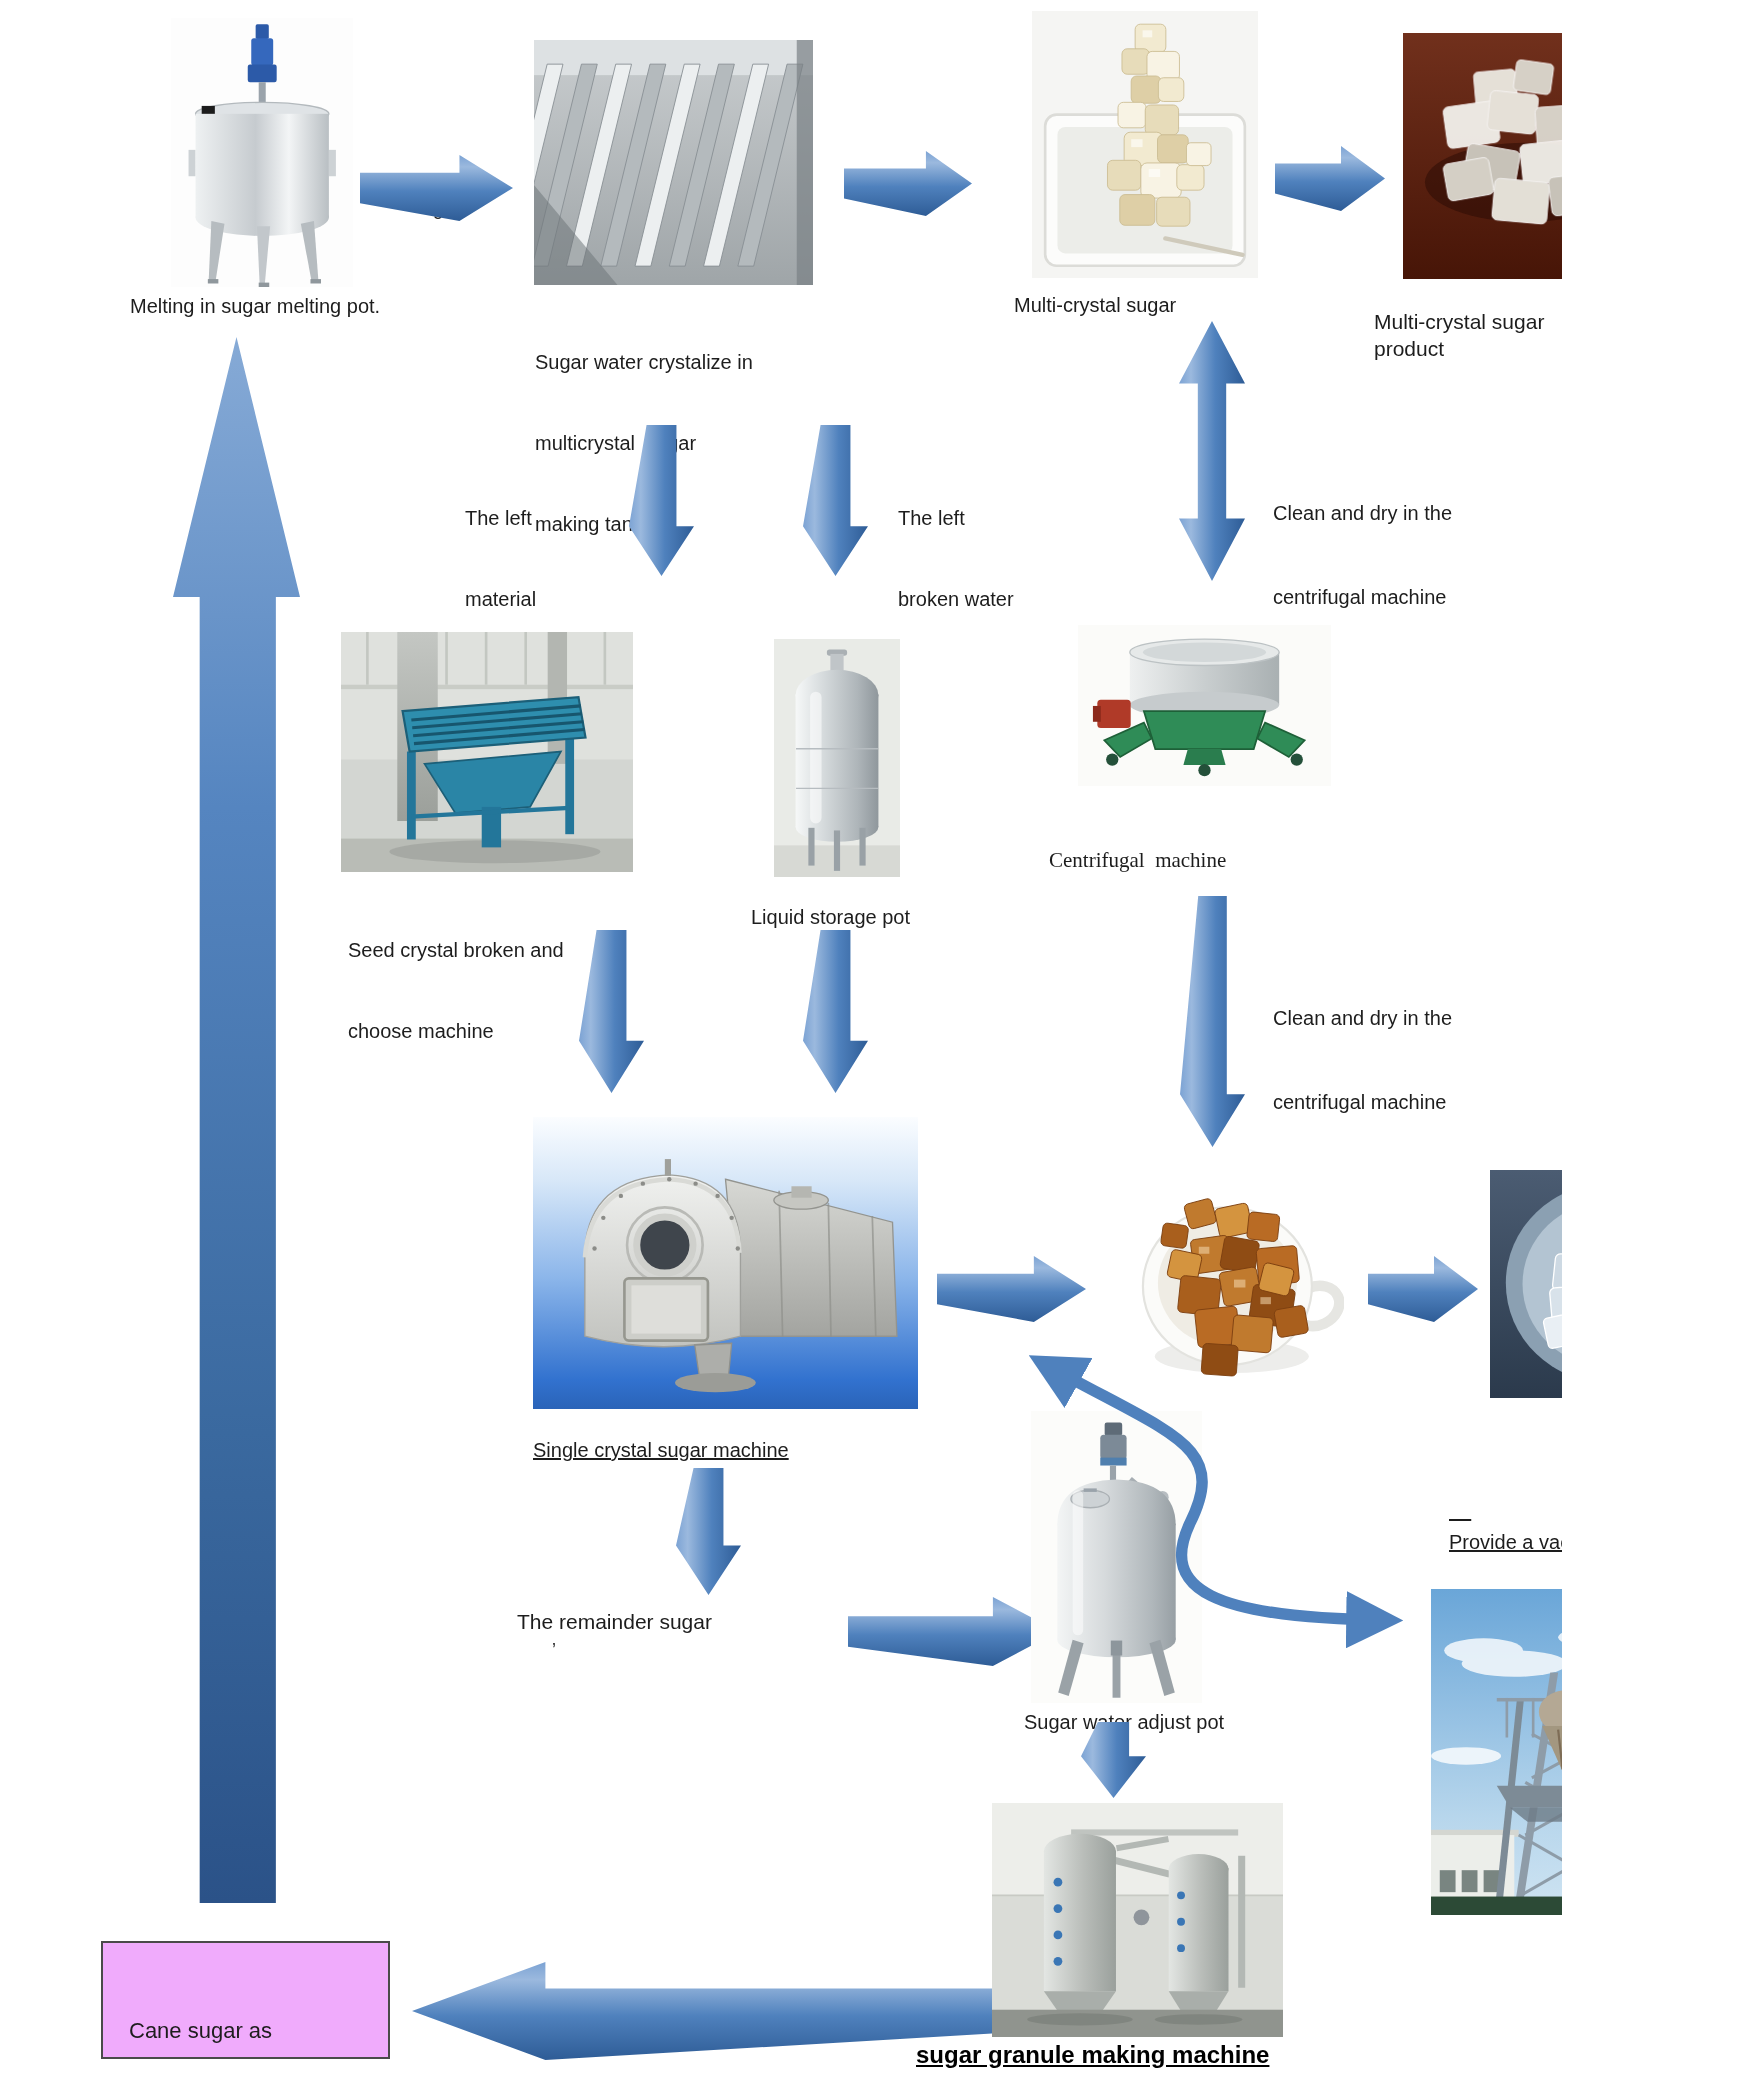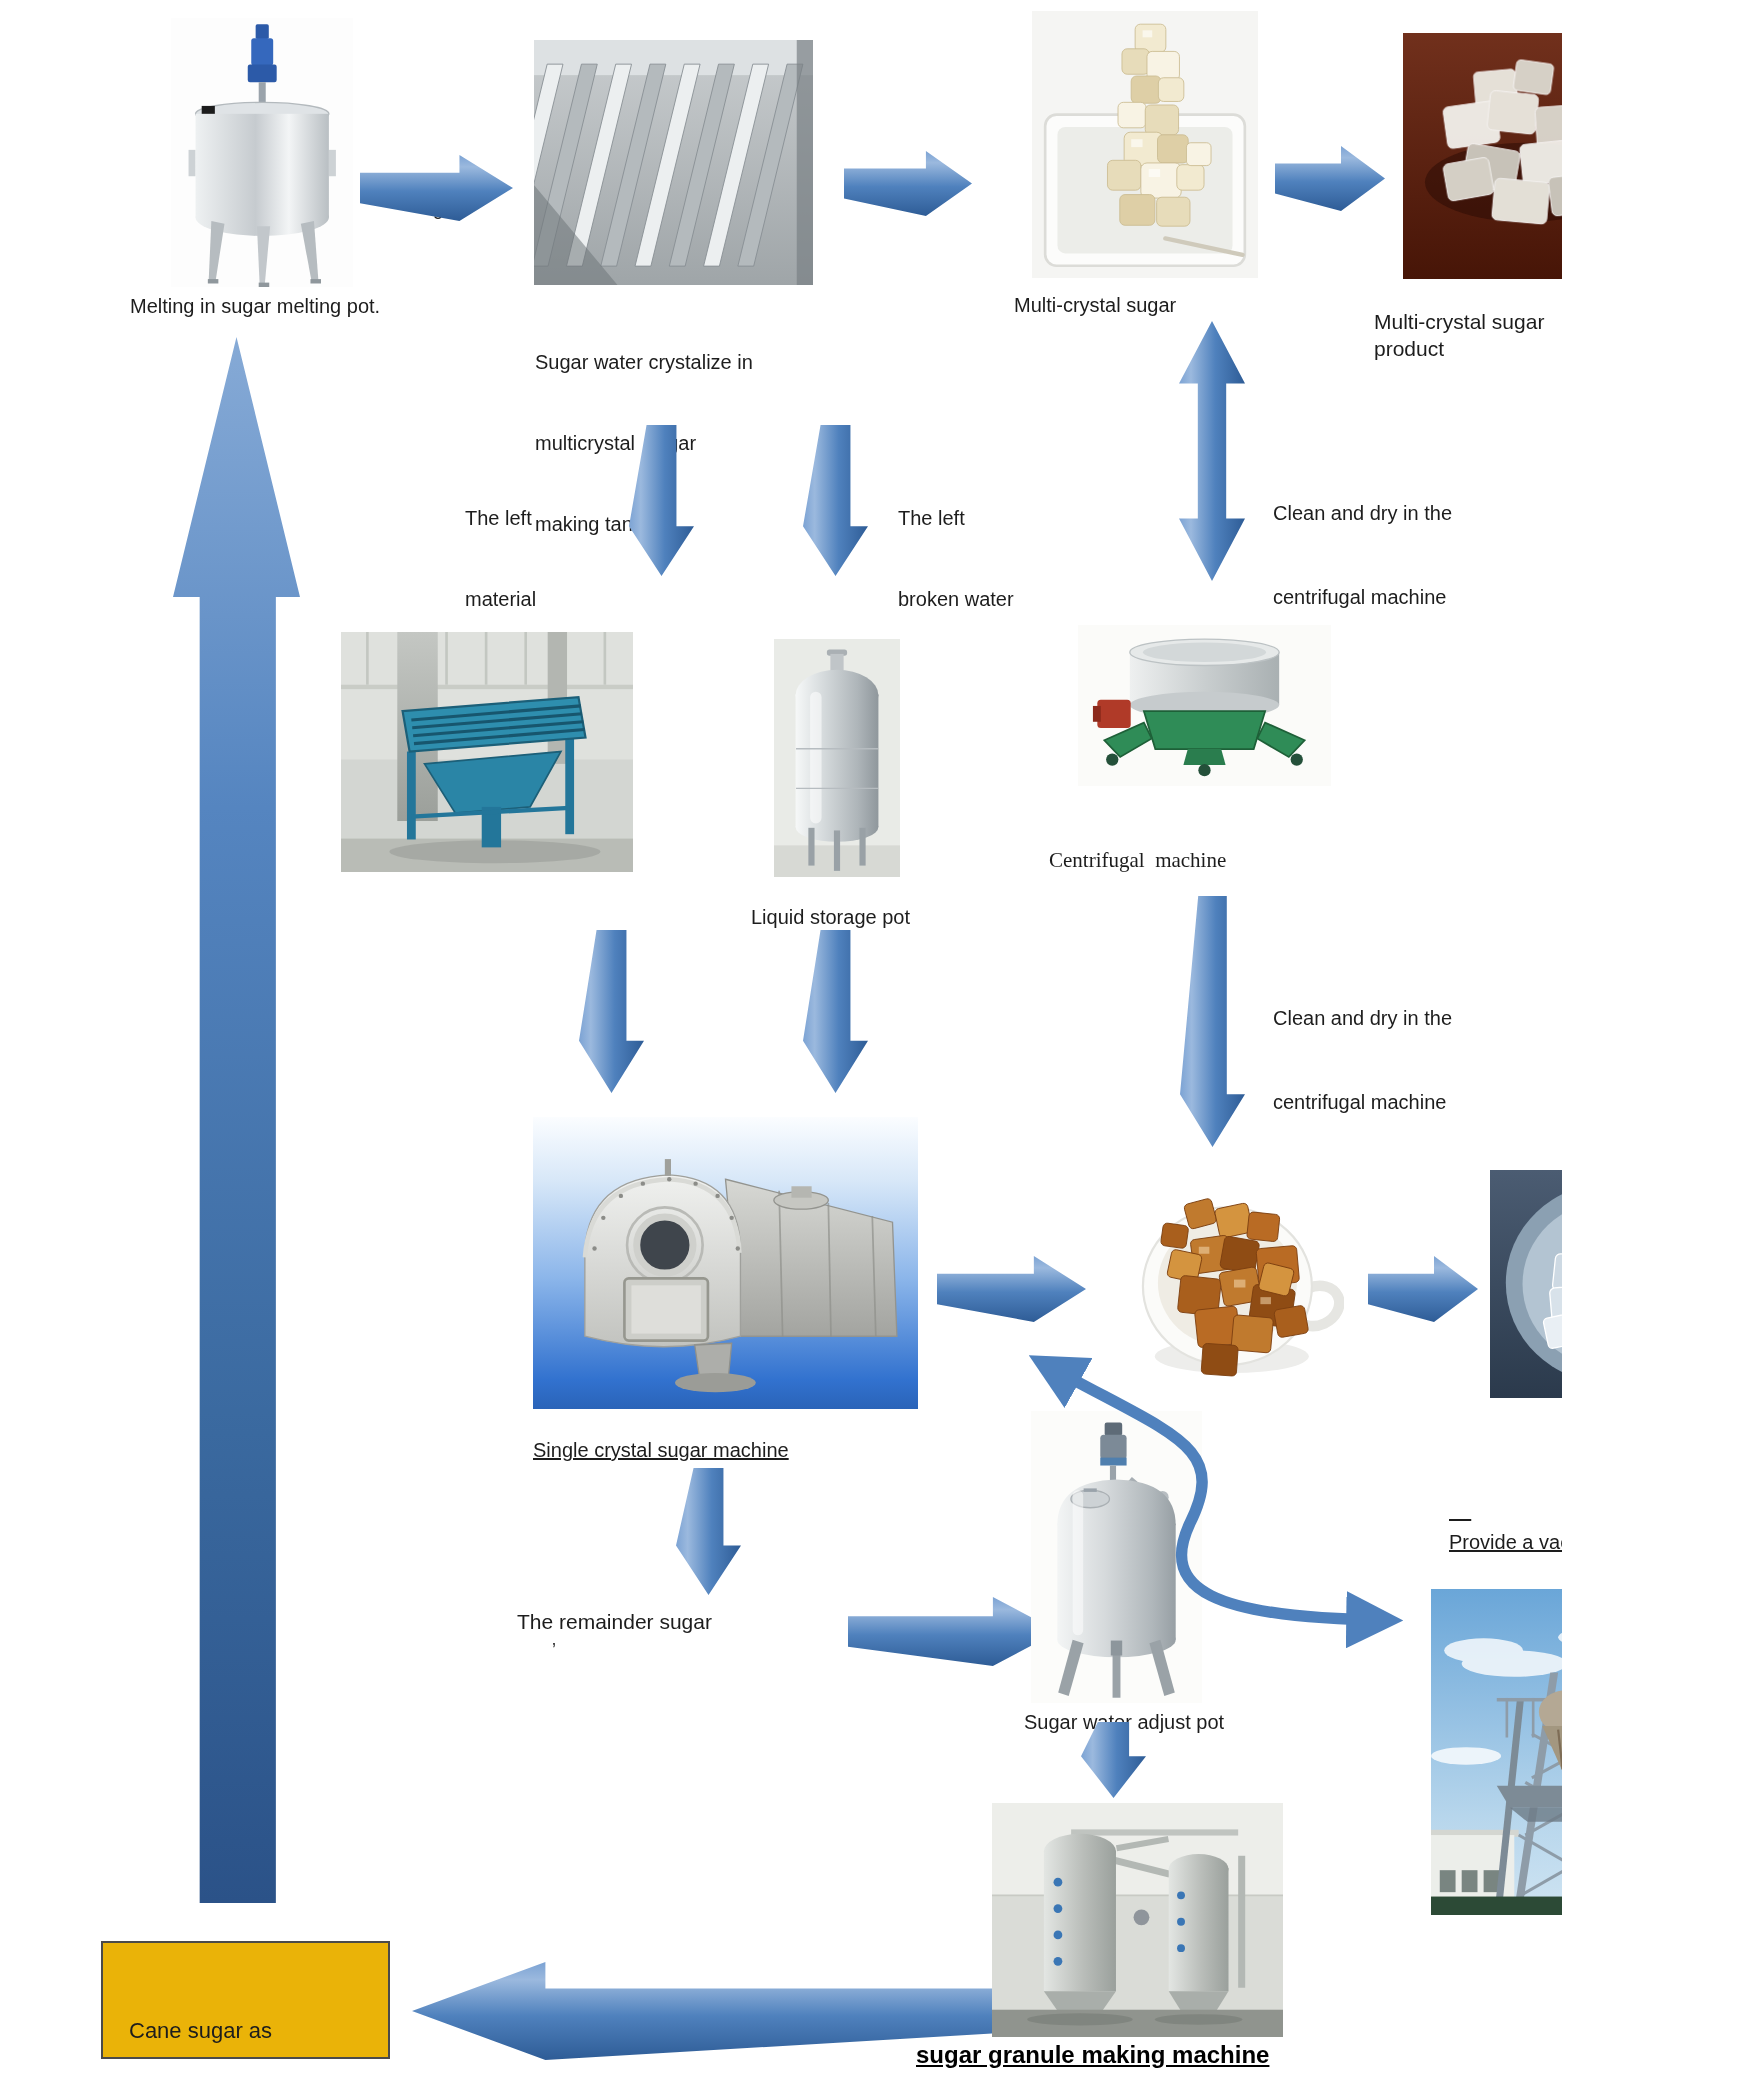--- a/index.html
+++ b/index.html
@@ -5,21 +5,21 @@
   html,body{margin:0;padding:0;background:#ffffff;}
   .canvas{position:relative;width:1562px;height:2077px;background:#ffffff;overflow:hidden;
           font-family:"Liberation Sans",sans-serif;color:#1d1d1d;}
   .lbl{position:absolute;white-space:pre-wrap;font-size:20px;line-height:27px;}
   .photo{position:absolute;}
   .photo svg{display:block;width:100%;height:100%;}
   .arrow{position:absolute;}
   .arrow-h{background:linear-gradient(180deg,#7ca3d4 0%,#9bb9de 18%,#4f81bd 55%,#2e5c96 100%);}
   .arrow-v{background:linear-gradient(90deg,#7ca3d4 0%,#9bb9de 18%,#4f81bd 55%,#2e5c96 100%);}
   .arrow-up{background:linear-gradient(180deg,#86aad6 0%,#5585c0 30%,#3a699f 70%,#2b5288 100%);}
-  .box{position:absolute;border:2.6px solid #4a4a4a;background:#eab308;}
+  .box{position:absolute;border:2.6px solid #4a4a4a;background:#f0abfc;}
   .stray{position:absolute;font-size:18.4px;color:#222;}
   .serif{font-family:"Liberation Serif",serif;}
   .bold{font-weight:bold;color:#000;}
   .ctr{text-align:left;text-decoration:underline;}
 </style>
 </head>
 <body>
 
 <div class="canvas">
 
@@ -204,20 +204,24 @@
       <g stroke="#17566e" stroke-width="7">
         <line x1="160" y1="200" x2="545" y2="168"></line>
           <line x1="162" y1="218" x2="548" y2="186"></line>
         <line x1="164" y1="236" x2="551" y2="204"></line>
           <line x1="166" y1="254" x2="554" y2="222"></line>
       </g>
       <polygon points="190,300 500,272 430,398 260,412" fill="#2a85a6" stroke="#1c5f78" stroke-width="4"></polygon>
       <rect x="320" y="398" width="44" height="92" fill="#23769a"></rect>
       <line x1="160" y1="420" x2="520" y2="400" stroke="#23769a" stroke-width="10"></line>
     </svg>
+  </div>
+  <div class="lbl" style="left:348px;top:883px;">
+    <div>Seed crystal broken and</div>
+    <div>choose machine</div>
   </div>
 
   <div class="photo" style="left:774px;top:639px;width:126px;height:238px;">
     <svg viewBox="0 0 286 542" preserveAspectRatio="none">
       <defs>
           <linearGradient id="lqg" x1="0" y1="0" x2="1" y2="0">
         <stop offset="0" stop-color="#f6f8f8"></stop>
             <stop offset="0.35" stop-color="#d4d9db"></stop>
         <stop offset="0.75" stop-color="#aeb5b9"></stop>
             <stop offset="1" stop-color="#8f979c"></stop>

